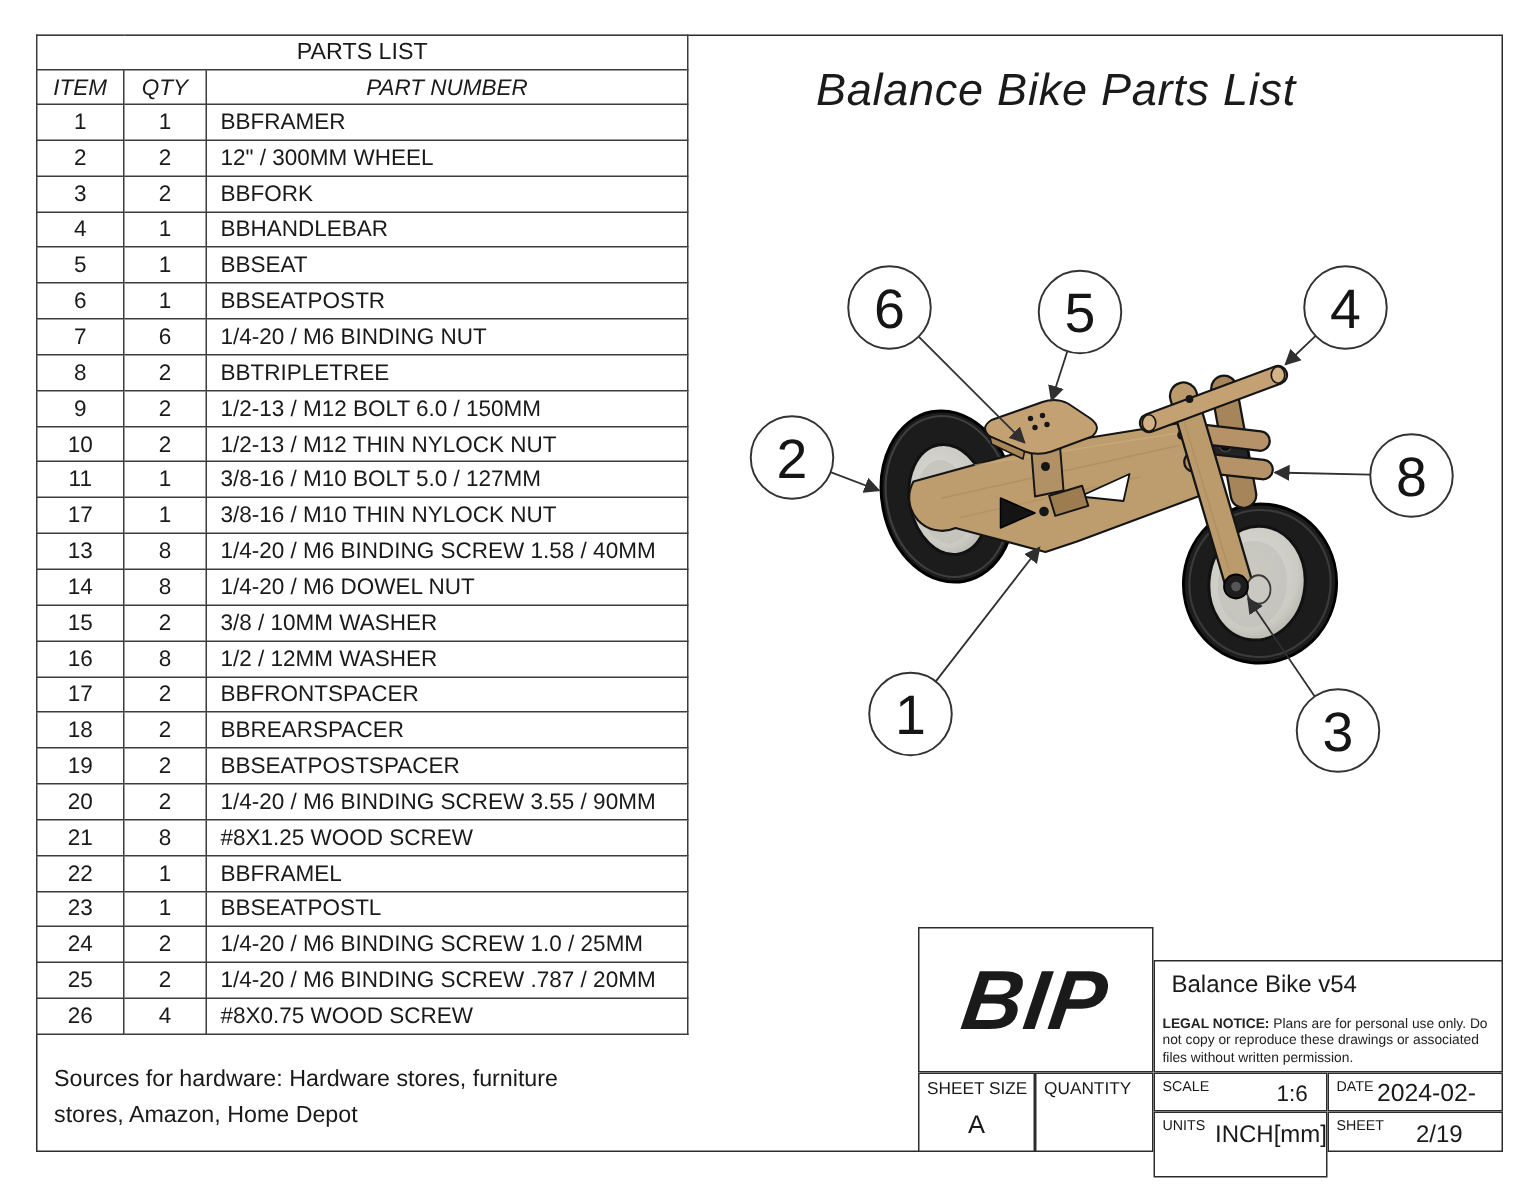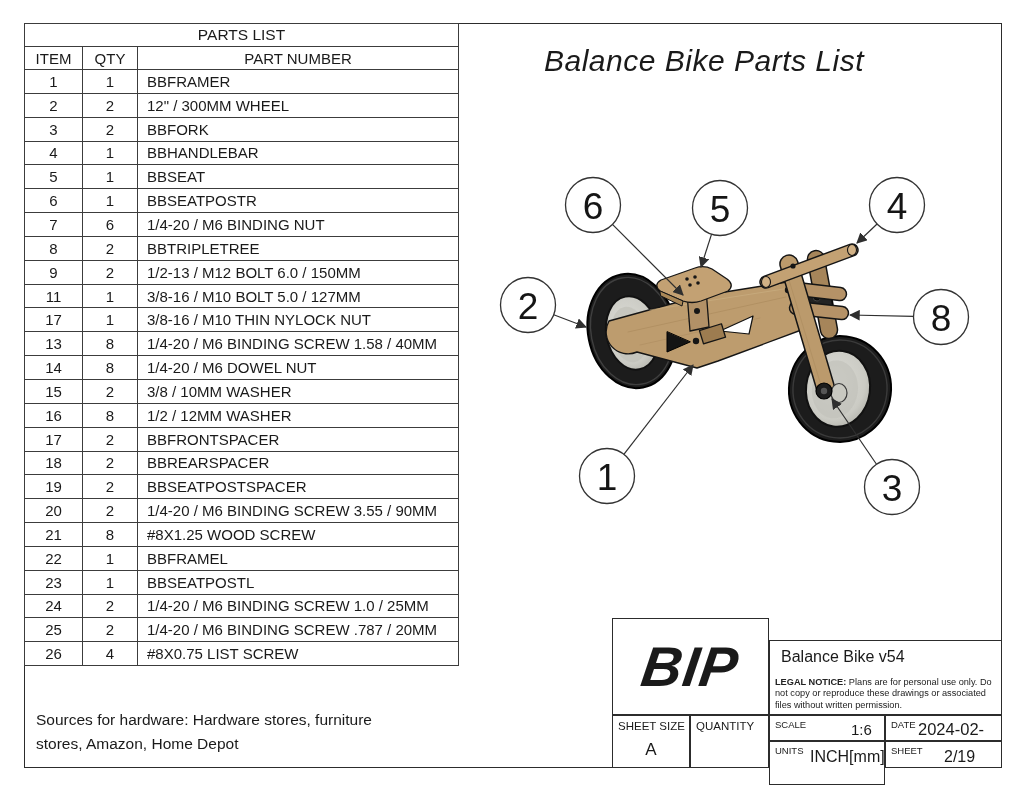--- a/index.html
+++ b/index.html
@@ -11,21 +11,21 @@
   .frame { position:absolute; left:24px; top:23px; width:978px; height:745px;
     border:1.7px solid #2c2c2c; box-sizing:border-box; }
 
   
   .parts-table { position:absolute; left:24px; top:23px; width:434px;
     border-collapse:collapse; table-layout:fixed; background:#fff; }
   .parts-table td, .parts-table th {
     border:1.4px solid #3c3c3c; font-size:15px; font-weight:normal;
     padding:0; vertical-align:middle; white-space:nowrap; overflow:hidden; }
   .parts-table .t-title td { height:22px; text-align:center; font-size:15.5px;margin-top:11px; }
-  .parts-table .t-head td { height:22px; text-align:center; }
+  .parts-table .t-head td { height:22px; text-align:center;font-style:italic; }
   .parts-table tbody td { height:22.85px; text-align:center; }
   .parts-table tbody td.part { text-align:left; padding-left:9px; }
   .col-item { width:58px; } .col-qty { width:55px; } .col-part { width:321px; }
 
   .sources { position:absolute; left:36px; top:708px; width:354px;
     font-size:15.5px; line-height:1.55; }
 
   .main-title { position:absolute; left:478px; top:44px; width:452px;
     text-align:center; font-style:italic; font-size:30px; letter-spacing:0.5px; }
 
@@ -123,20 +123,25 @@
           <td>8</td>
           <td>2</td>
           <td class="part">BBTRIPLETREE</td>
         </tr>
         <tr>
           <td>9</td>
           <td>2</td>
           <td class="part">1/2-13 / M12 BOLT 6.0 / 150MM</td>
         </tr>
         <tr>
+          <td>10</td>
+          <td>2</td>
+          <td class="part">1/2-13 / M12 THIN NYLOCK NUT</td>
+        </tr>
+        <tr>
           <td>11</td>
           <td>1</td>
           <td class="part">3/8-16 / M10 BOLT 5.0 / 127MM</td>
         </tr>
         <tr>
           <td>17</td>
           <td>1</td>
           <td class="part">3/8-16 / M10 THIN NYLOCK NUT</td>
         </tr>
         <tr>
@@ -200,21 +205,21 @@
           <td class="part">1/4-20 / M6 BINDING SCREW 1.0 / 25MM</td>
         </tr>
         <tr>
           <td>25</td>
           <td>2</td>
           <td class="part">1/4-20 / M6 BINDING SCREW .787 / 20MM</td>
         </tr>
         <tr>
           <td>26</td>
           <td>4</td>
-          <td class="part">#8X0.75 LIST SCREW</td>
+          <td class="part">#8X0.75 WOOD SCREW</td>
         </tr>
       </tbody>
   </table>
 
   <div class="sources">Sources for hardware: Hardware stores, furniture stores, Amazon, Home Depot</div>
 
   <div class="main-title">Balance Bike Parts List</div>
 
   <svg class="drawing-svg" viewBox="0 0 1024 791">
     <defs>

